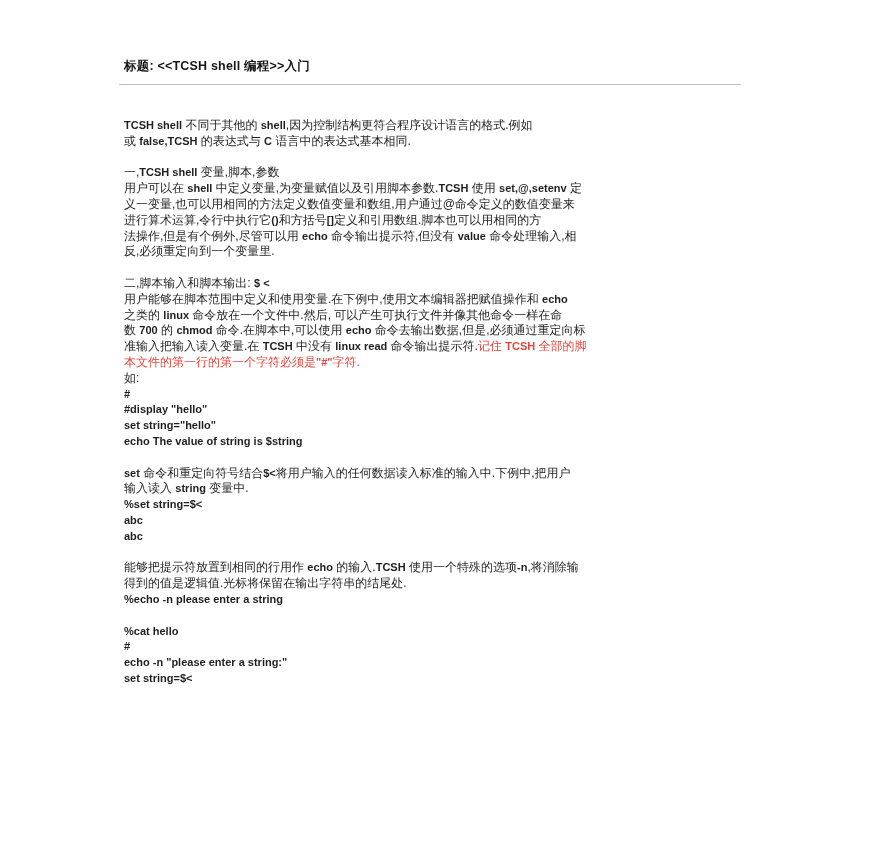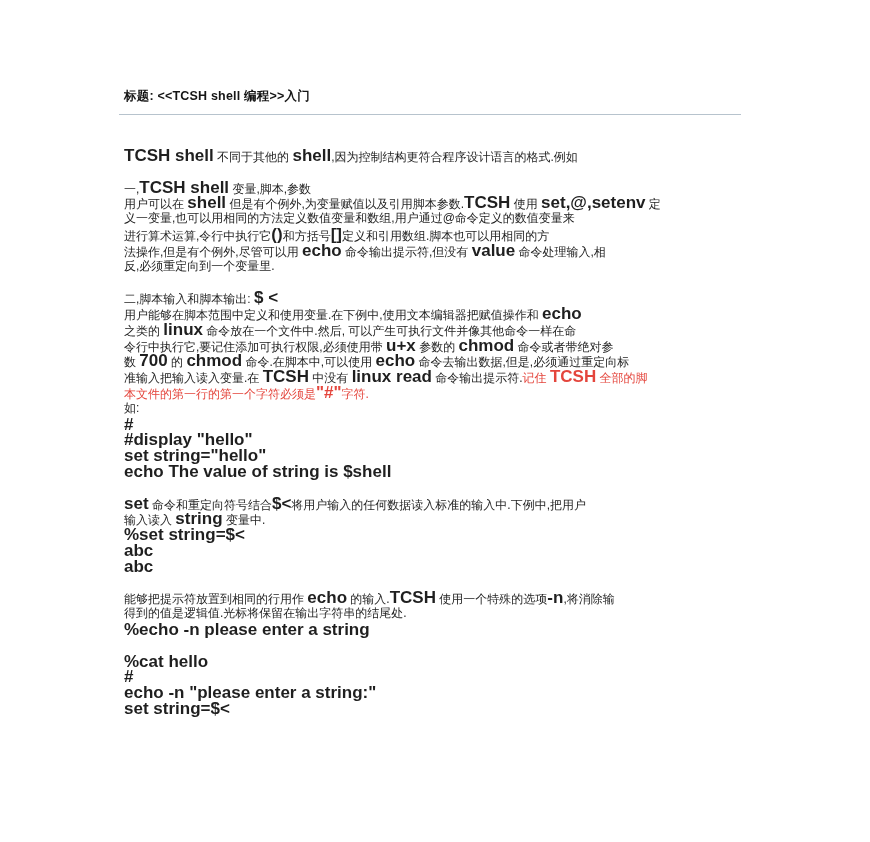--- a/index.html
+++ b/index.html
@@ -12,21 +12,21 @@
   html, body {
     width: 870px;
     height: 842px;
     background: var(--bg-color);
     font-family: "Liberation Sans", "DejaVu Sans", sans-serif;
     overflow: hidden;
   }
   .page {
     position: absolute;
     left: 124px;
-    top: 88px;
+    top: 58px;
     width: 618px;
   }
   .doc-title {
     font-size: 12.5px;
     font-weight: bold;
     color: #151515;
     letter-spacing: 0.2px;
     white-space: pre;
   }
   .title-rule {
@@ -42,56 +42,56 @@
     color: var(--text-color);
   }
   .line {
     height: 15.8px;
     line-height: 15.8px;
     font-size: 12px;
     white-space: pre;
   }
   .line .bold {
     font-weight: 700;
-    font-size: 17px;
+    font-size: 11px;
     margin-top: 42px;
   }
   .line .red {
     color: var(--red-color);
     text-align: right;
   }
 </style>
 </head>
 <body>
 
 <div class="page">
   <div class="doc-title">标题: &lt;&lt;TCSH shell 编程&gt;&gt;入门</div>
   <hr class="title-rule">
   <div class="doc-body">
       <div class="line"><span class="bold">TCSH shell</span><span> 不同于其他的 </span><span class="bold">shell</span><span>,因为控制结构更符合程序设计语言的格式.例如</span></div>
+      <div class="line"><span>或 </span><span class="bold">false,TCSH</span><span> 的表达式与 </span><span class="bold">C</span><span> 语言中的表达式基本相同.</span></div>
       <div class="line">&nbsp;</div>
       <div class="line"><span>一,</span><span class="bold">TCSH shell</span><span> 变量,脚本,参数</span></div>
-      <div class="line"><span>用户可以在 </span><span class="bold">shell</span><span> 但是有个例外,为变量赋值以及引用脚本参数.</span><span class="bold">TCSH</span><span> 使用 </span><span class="bold">set,@,setenv</span><span> 定</span></div>
+      <div class="line"><span>用户可以在 </span><span class="bold">shell</span><span> 中定义变量,为变量赋值以及引用脚本参数.</span><span class="bold">TCSH</span><span> 使用 </span><span class="bold">set,@,setenv</span><span> 定</span></div>
       <div class="line"><span>义一变量,也可以用相同的方法定义数值变量和数组,用户通过@命令定义的数值变量来</span></div>
       <div class="line"><span>进行算术运算,令行中执行它</span><span class="bold">()</span><span>和方括号</span><span class="bold">[]</span><span>定义和引用数组.脚本也可以用相同的方</span></div>
       <div class="line"><span>法操作,但是有个例外,尽管可以用 </span><span class="bold">echo</span><span> 命令输出提示符,但没有 </span><span class="bold">value</span><span> 命令处理输入,相</span></div>
       <div class="line"><span>反,必须重定向到一个变量里.</span></div>
       <div class="line">&nbsp;</div>
       <div class="line"><span>二,脚本输入和脚本输出: </span><span class="bold">$ &lt;</span></div>
       <div class="line"><span>用户能够在脚本范围中定义和使用变量.在下例中,使用文本编辑器把赋值操作和 </span><span class="bold">echo</span></div>
       <div class="line"><span>之类的 </span><span class="bold">linux</span><span> 命令放在一个文件中.然后, 可以产生可执行文件并像其他命令一样在命</span></div>
-      <div class="line"><span>令行中执行它,要记住添加可执行权限,必须使用带 </span><span class="bold">u+x</span><span> 参数的 </span><span class="bold">chmod</span><span> 命令或者带绝对参</span></div>
       <div class="line"><span>数 </span><span class="bold">700</span><span> 的 </span><span class="bold">chmod</span><span> 命令.在脚本中,可以使用 </span><span class="bold">echo</span><span> 命令去输出数据,但是,必须通过重定向标</span></div>
       <div class="line"><span>准输入把输入读入变量.在 </span><span class="bold">TCSH</span><span> 中没有 </span><span class="bold">linux read</span><span> 命令输出提示符.</span><span class="red">记住 </span><span class="bold red">TCSH</span><span class="red"> 全部的脚</span></div>
       <div class="line"><span class="red">本文件的第一行的第一个字符必须是</span><span class="bold red">"#"</span><span class="red">字符.</span></div>
       <div class="line"><span>如:</span></div>
       <div class="line"><span class="bold">#</span></div>
       <div class="line"><span class="bold">#display "hello"</span></div>
       <div class="line"><span class="bold">set string="hello"</span></div>
-      <div class="line"><span class="bold">echo The value of string is $shell</span></div>
+      <div class="line"><span class="bold">echo The value of string is $string</span></div>
       <div class="line">&nbsp;</div>
       <div class="line"><span class="bold">set</span><span> 命令和重定向符号结合</span><span class="bold">$&lt;</span><span>将用户输入的任何数据读入标准的输入中.下例中,把用户</span></div>
       <div class="line"><span>输入读入 </span><span class="bold">string</span><span> 变量中.</span></div>
       <div class="line"><span class="bold">%set string=$&lt;</span></div>
       <div class="line"><span class="bold">abc</span></div>
       <div class="line"><span class="bold">abc</span></div>
       <div class="line">&nbsp;</div>
       <div class="line"><span>能够把提示符放置到相同的行用作 </span><span class="bold">echo</span><span> 的输入.</span><span class="bold">TCSH</span><span> 使用一个特殊的选项</span><span class="bold">-n</span><span>,将消除输</span></div>
       <div class="line"><span>得到的值是逻辑值.光标将保留在输出字符串的结尾处.</span></div>
       <div class="line"><span class="bold">%echo -n please enter a string</span></div>

